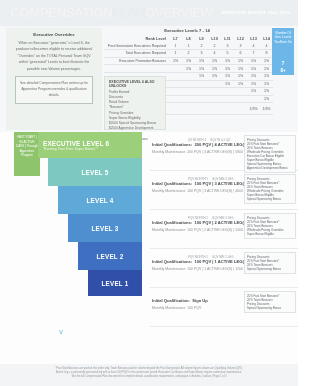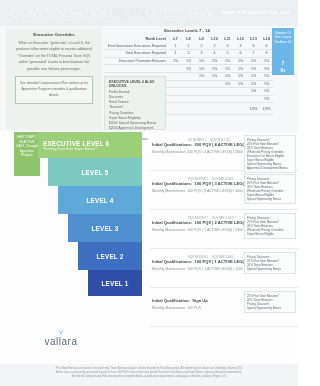--- a/index.html
+++ b/index.html
@@ -259,21 +259,20 @@
         <span class="btxt">LEVEL 3</span>
       </div>
     <div class="band l2">
         <span class="btxt">LEVEL 2</span>
       </div>
     <div class="band l1">
         <span class="btxt">LEVEL 1</span>
       </div>
     <div class="logo">
       <div class="mark">v</div>
-      <div class="name">vallara</div>
     </div>
   </div>
 
   <div class="rows" id="rows">
       <div class="rowblk">
         <div class="qual">
           <div class="kicker">QV MONTH 1&nbsp;&nbsp;&nbsp;&nbsp;&nbsp;GQV IN 4-1 QU</div>
           <div class="line">Initial Qualifications:&nbsp;&nbsp;200 PQV  |  4 ACTIVE LEG(S)  |  5800 GQV</div>
         </div>
         <div class="maint">Monthly Maintenance:        200 PQV   |   4 ACTIVE LEG(S)   |   5800 GQV   |   SPONSOR 2*</div>

